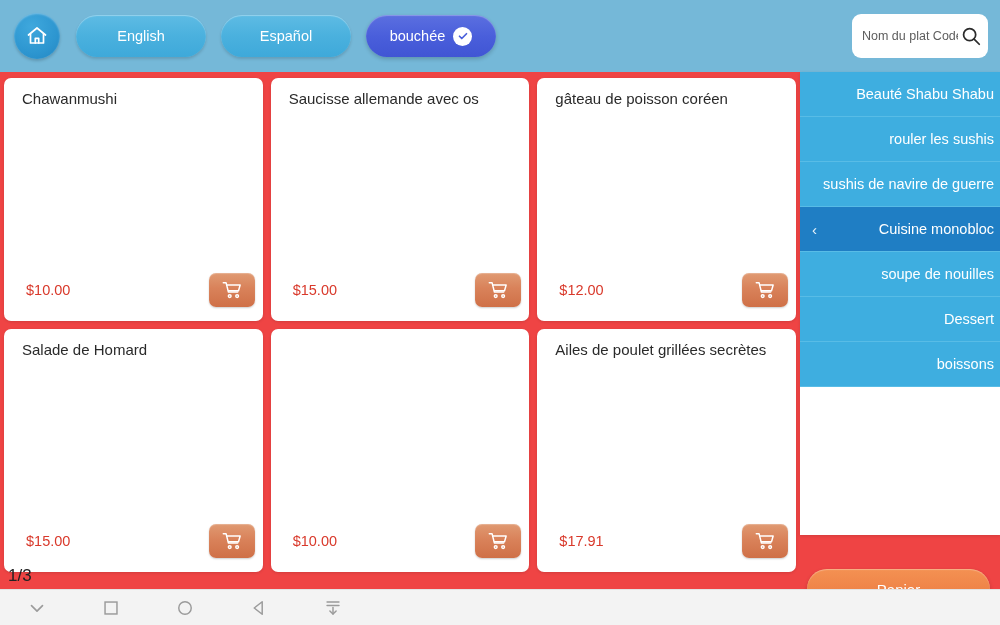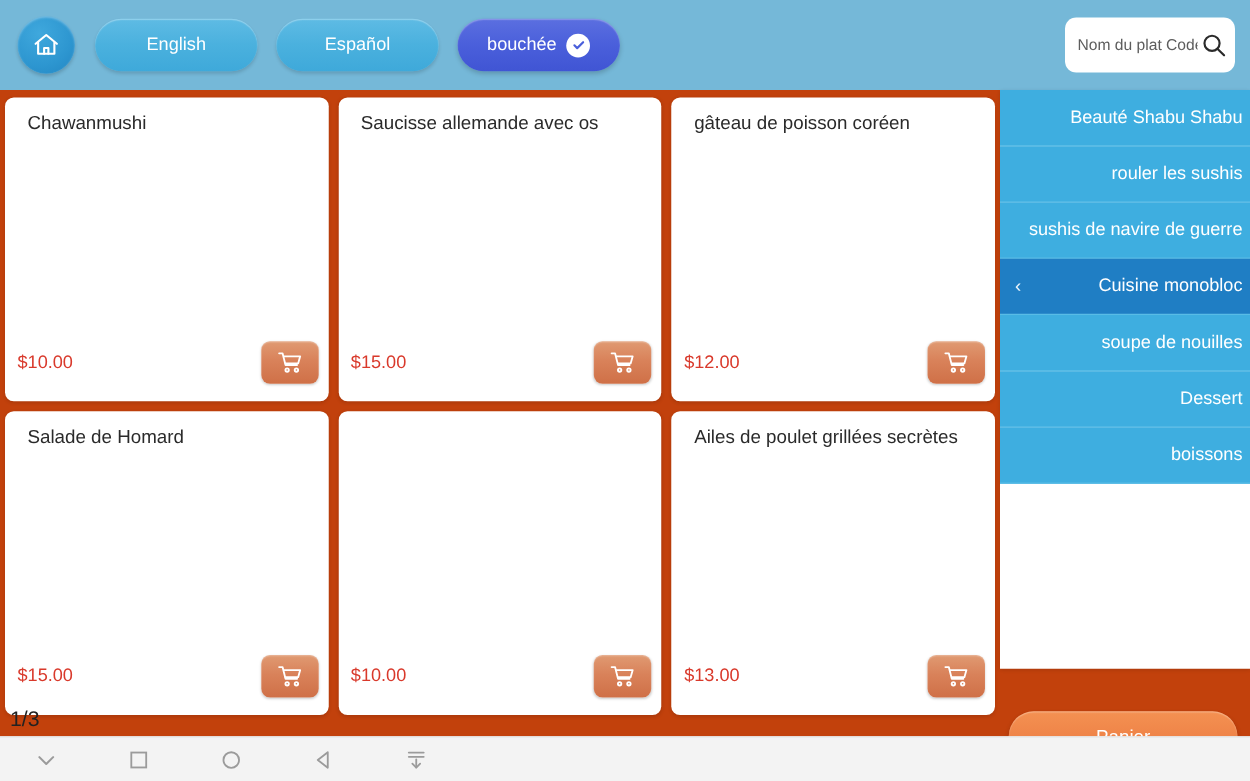--- a/index.html
+++ b/index.html
@@ -2,21 +2,21 @@
 <html><head>
 <meta charset="utf-8">
 <style>
   * { box-sizing: border-box; margin: 0; padding: 0; }
   html, body {
     width: 1000px; height: 625px;
     overflow: hidden;
     font-family: "Liberation Sans", sans-serif;
     background: #f2f2f2;
   }
-  #app { position: relative; width: 1000px; height: 625px; background: #c2410c; }
+  #app { position: relative; width: 1000px; height: 625px; background: #ef4444; }
 
   
   .header {
     position: absolute; left: 0; top: 0; width: 1000px; height: 72px;
     background: #75b8d8;
     display: flex; align-items: center;
   }
   .home-btn {
     margin-left: 14px; width: 46px; height: 46px; border-radius: 50%;
     background: radial-gradient(circle at 38% 30%, #3fa8dd 0%, #2d96d0 60%, #2286c2 100%);
@@ -81,21 +81,21 @@
     height: 140px; margin: 4px 6px 0 6px; border-radius: 4px;
     position: relative; overflow: hidden; background: #ffffff;
   }
   .card-title {
     text-align: center; font-size: 15px; color: #2a2a2a;
     padding: 12px 6px 0 6px; line-height: 1.2;
   }
   .card-foot {
     position: absolute; left: 0; right: 0; bottom: 0; height: 56px;
     display: flex; align-items: center; justify-content: space-between;
-    padding: 0 8px 6px 10px;
+    padding: 0 8px 6px 22px;
   }
   .price { color: #d9392b; font-size: 14.5px; }
   .cart-btn {
     width: 46px; height: 34px; border-radius: 7px; border: none;
     background: linear-gradient(180deg, #e09a72 0%, #d9825a 45%, #cf7047 100%);
     box-shadow: 0 1px 2px rgba(0,0,0,.2), inset 0 1px 1px rgba(255,255,255,.25);
     display: flex; align-items: center; justify-content: center; cursor: pointer;
   }
   .cart-btn svg { width: 22px; height: 22px; display: block; }
 
@@ -356,21 +356,21 @@
           <div class="b" style="left:40px;top:50px;width:170px;height:48px;background:linear-gradient(160deg,#b9d4a8,#93b97f);border-radius:8px;transform:skewX(-12deg);opacity:.55;"></div>
           <div class="b" style="left:56px;top:42px;width:42px;height:34px;background:linear-gradient(155deg,#f0a24a,#d2702c);border-radius:13px;transform:rotate(-12deg);"></div>
           <div class="b" style="left:86px;top:38px;width:40px;height:34px;background:linear-gradient(155deg,#ee9f48,#cf6c29);border-radius:13px;transform:rotate(6deg);"></div>
           <div class="b" style="left:110px;top:52px;width:42px;height:34px;background:linear-gradient(155deg,#f1a54d,#d4742f);border-radius:13px;transform:rotate(-8deg);"></div>
           <div class="b" style="left:74px;top:62px;width:40px;height:30px;background:linear-gradient(155deg,#eb9c46,#cd6a28);border-radius:12px;transform:rotate(14deg);"></div>
           <div class="b" style="left:142px;top:64px;width:34px;height:26px;background:linear-gradient(155deg,#f7e7a9,#e8d27c);border-radius:13px;"></div>
         </div>
       </div>
       <div class="card-title">Ailes de poulet grillées secrètes</div>
       <div class="card-foot">
-        <span class="price">$13.00</span>
+        <span class="price">$17.91</span>
         <button class="cart-btn">
           <span>
             <svg viewBox="0 0 24 24" fill="none" stroke="#ffffff" stroke-width="1.6" stroke-linecap="round" stroke-linejoin="round">
               <path d="M2.5 4h3l2.6 10.2h10.1"></path>
                 <path d="M6.6 6.6h14.3l-1.8 6.2H8.1"></path>
               <circle cx="9.5" cy="18.6" r="1.5"></circle>
                 <circle cx="17.6" cy="18.6" r="1.5"></circle>
             </svg>
           </span>
         </button>

